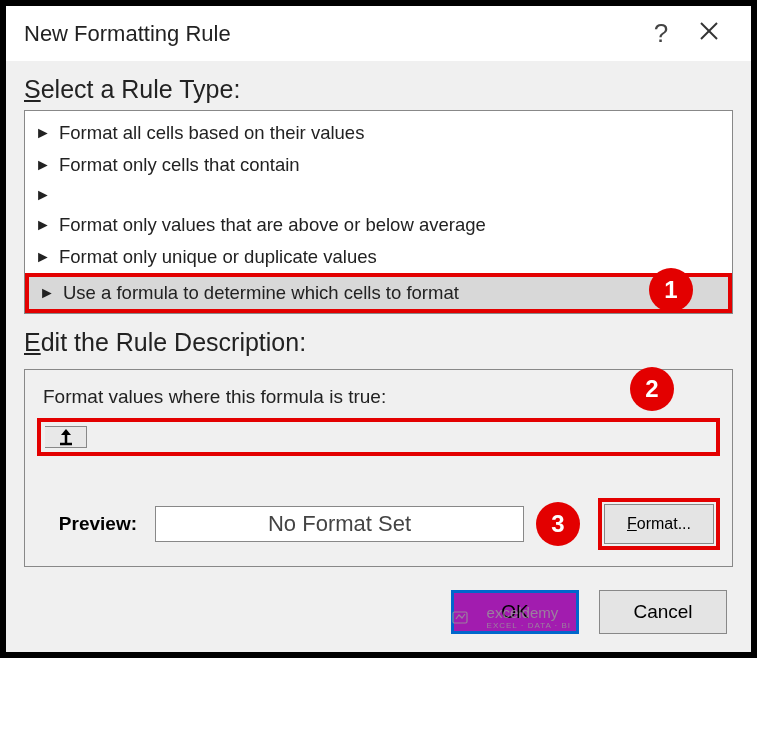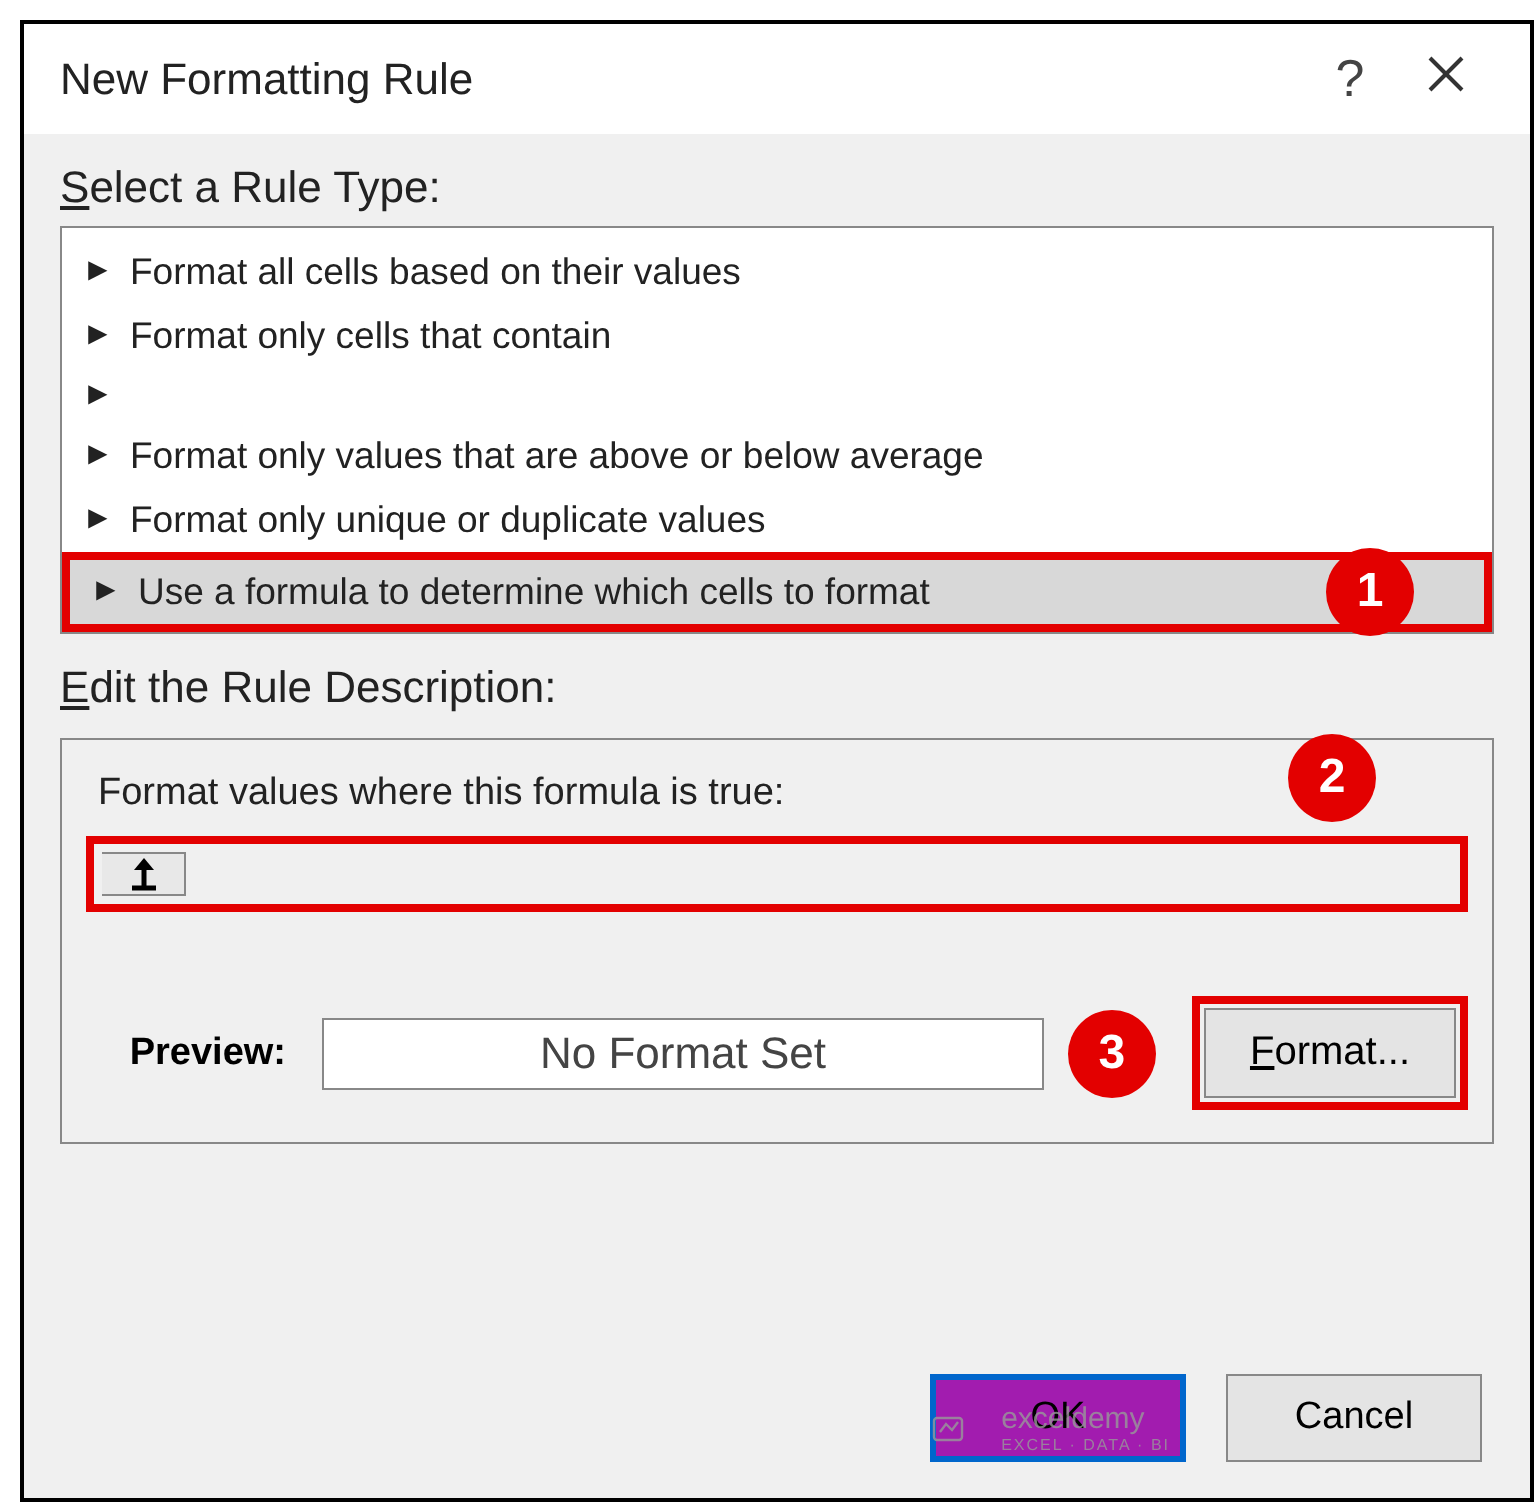--- a/index.html
+++ b/index.html
@@ -5,24 +5,24 @@
     * { box-sizing: border-box; margin: 0; padding: 0; }
     body {
       font-family: "Segoe UI", Tahoma, sans-serif;
       font-size: 18px;
       background: #fff;
       width: 767px;
       height: 751px;
       position: relative;
     }
     .dialog {
-      border: 2px solid #000000;
+      border: 6px solid #000000;
       width: 757px;
-      height: 741px;
-      margin: 10px;
+      height: 658px;
+      margin: 0;
       background: #f0f0f0;
       position: relative;
       display: flex;
       flex-direction: column;
     }
     .titlebar {
       display: flex;
       align-items: center;
       padding: 12px 18px 12px 18px;
       background: #fff;
@@ -34,21 +34,21 @@
     }
     .title-btn {
       width: 48px;
       text-align: center;
       font-size: 26px;
       color: #444;
       cursor: pointer;
     }
     .section-label {
       padding: 14px 18px 6px 18px;
-      font-size: 22px;
+      font-size: 25px;
       color: #222;
     }
     .underline { text-decoration: underline; }
     .rule-list {
       margin: 0 18px;
       border: 1px solid #888;
       background: #fff;
       padding: 6px 0 0 0;
     }
     .rule-item {
@@ -133,21 +133,21 @@
       color: #444;
     }
     .format-btn-wrap {
       border: 4px solid #e30000;
       padding: 2px;
     }
     .format-btn {
       border: 1px solid #888;
       background: #e4e4e4;
       padding: 10px 22px;
-      font-size: 20px;
+      font-size: 16px;
       cursor: pointer;
       font-family: inherit;
     }
     .button-row {
       display: flex;
       justify-content: flex-end;
       gap: 20px;
       padding: 16px 24px 18px 0;
       margin-top: auto;
     }

